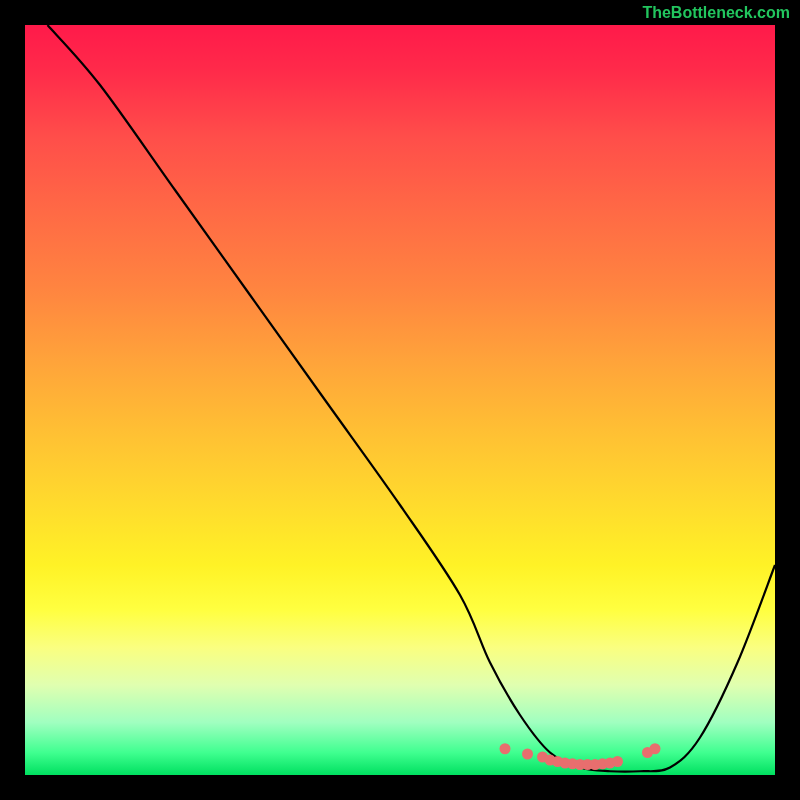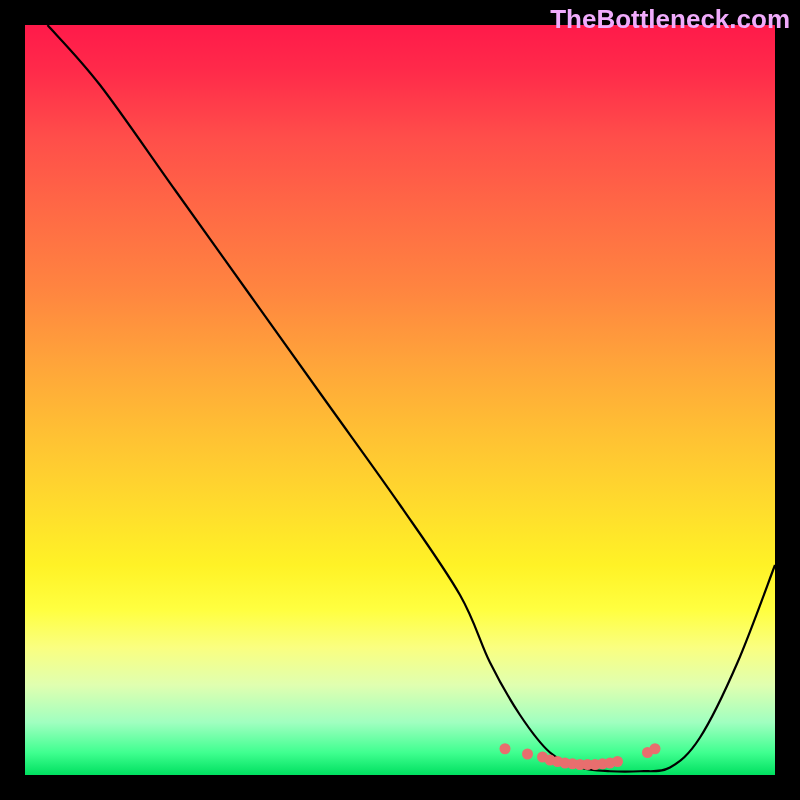--- a/index.html
+++ b/index.html
@@ -8,23 +8,23 @@
     height: 800px;
     background: #000;
     position: relative;
     font-family: Arial, sans-serif;
     overflow: hidden;
   }
   .watermark {
     position: absolute;
     top: 4px;
     right: 10px;
-    color: #f0abfc;
+    color: #22c55e;
     font-weight: bold;
-    font-size: 26px;
+    font-size: 16px;
     z-index: 10;
   }
   .plot-area {
     position: absolute;
     left: 25px;
     top: 25px;
     width: 750px;
     height: 750px;
   }
   .gradient-bg {

